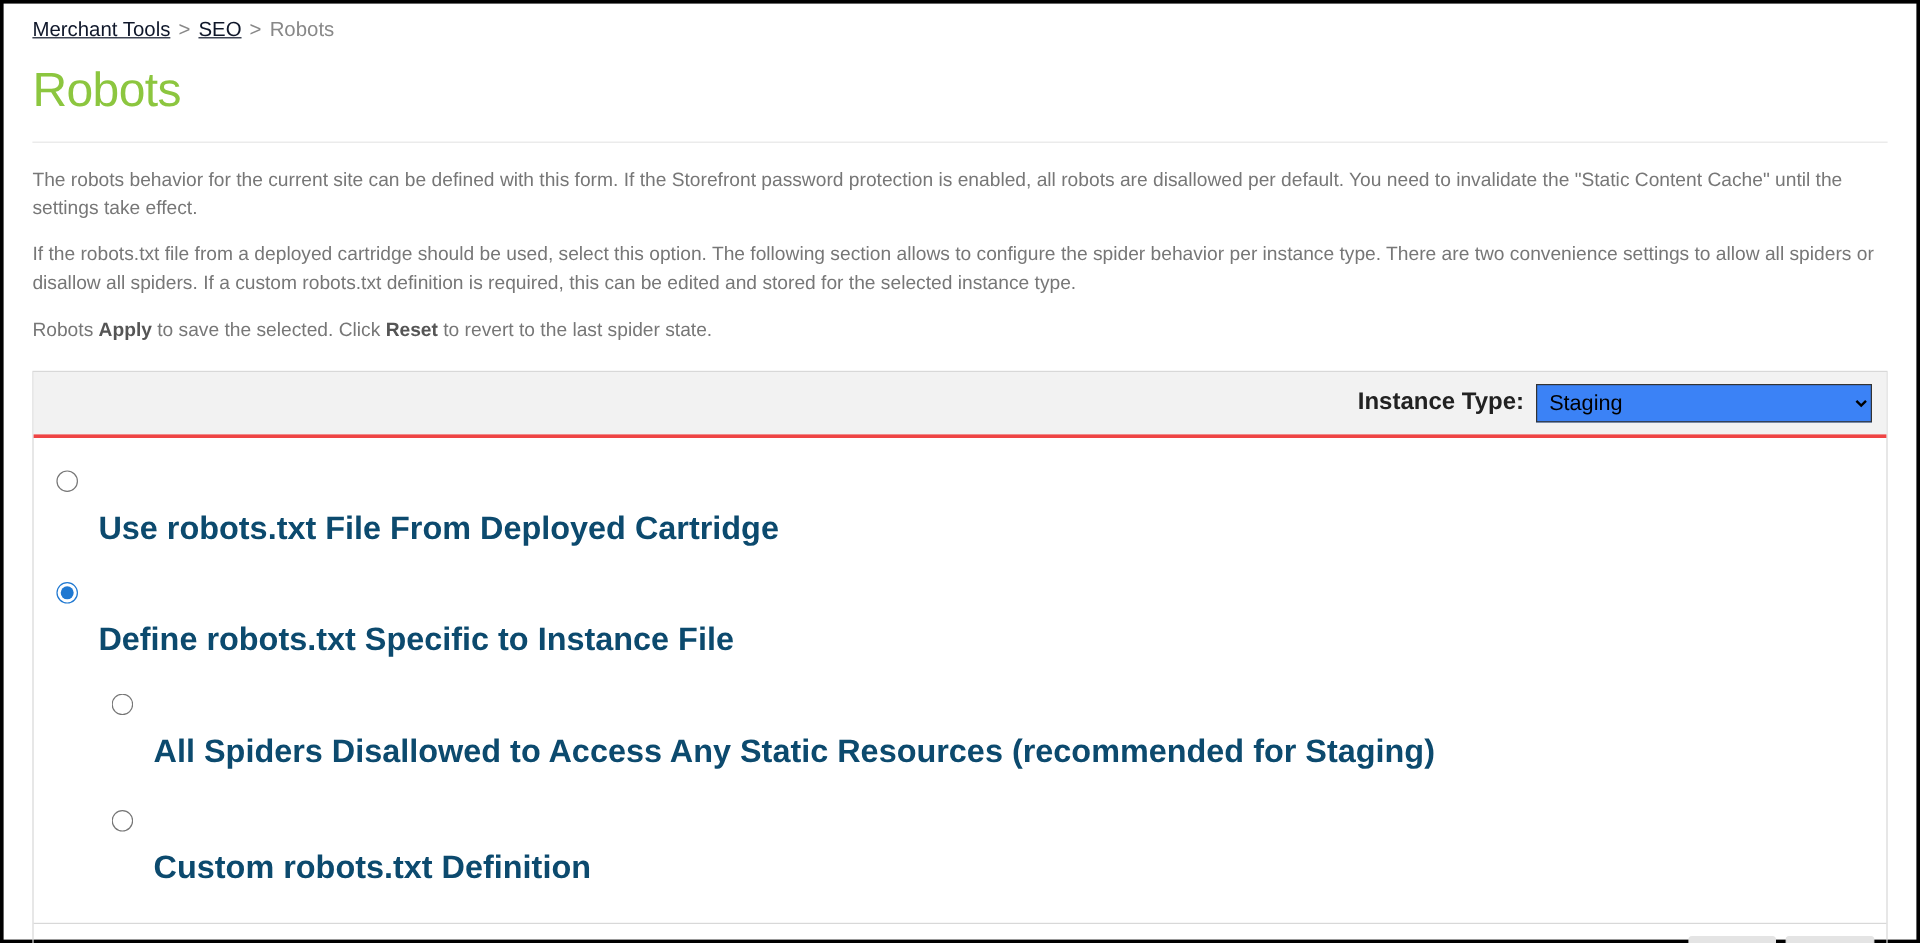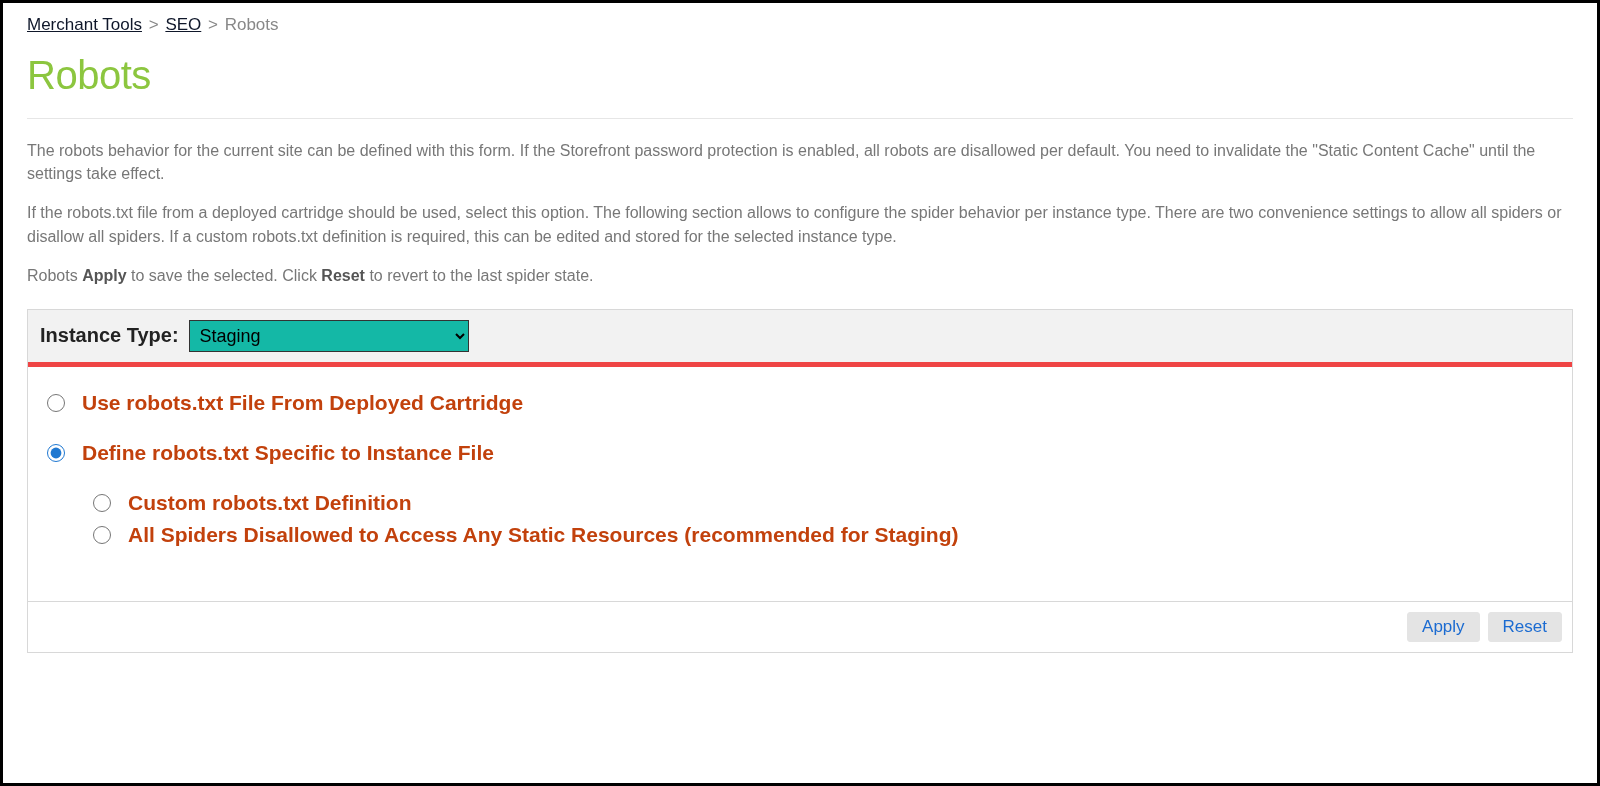--- a/index.html
+++ b/index.html
@@ -51,58 +51,60 @@
     line-height: 1.45;
     margin: 4px 0 16px 0;
   }
   .intro strong { color: #555; font-weight: 700; }
   .panel {
     border: 1px solid #d8d8d8;
     margin-top: 22px;
   }
   .panel-header {
     background: #f2f2f2;
-    border-bottom: 5px solid #ef4444;
+    border-bottom: 3px solid #ef4444;
     padding: 10px 12px;
     display: flex;
     align-items: center;
     gap: 10px;
+    justify-content: flex-end;
   }
   .panel-header label {
     font-size: 20px;
     font-weight: 700;
     color: #222;
   }
   .panel-header select {
     font-size: 18px;
     padding: 4px 6px;
     min-width: 280px;
     border: 1px solid #333;
-    background: #14b8a6;
+    background: #3b82f6;
     font-family: inherit;
   }
   .panel-body {
     padding: 14px 14px 24px 14px;
   }
   .radio-row {
     display: flex;
     align-items: flex-start;
     gap: 14px;
     margin: 10px 0 26px 0;
   }
   .radio-row input[type=radio] {
     width: 18px;
     height: 18px;
     margin-top: 3px;
     accent-color: #1f78d1;
   }
   .radio-row .radio-label {
-    font-size: 21px;
+    font-size: 27px;
     font-weight: 700;
-    color: #c2410c;
+    color: #0c4a6e;
+    margin-top: 36px;
   }
   .sub-options {
     margin-left: 46px;
   }
   .sub-options .radio-row { margin: 8px 0 30px 0; }
   .panel-footer {
     border-top: 1px solid #d8d8d8;
     padding: 10px 10px;
     display: flex;
     justify-content: flex-end;
@@ -158,27 +160,27 @@
         <input type="radio" name="robots-mode" style="">
         <span class="radio-label">Use robots.txt File From Deployed Cartridge</span>
       </div>
 
       <div class="radio-row">
         <input type="radio" name="robots-mode" checked="" style="">
         <span class="radio-label">Define robots.txt Specific to Instance File</span>
       </div>
 
       <div class="sub-options">
+        <div class="radio-row">
+          <input type="radio" name="spider-mode" style="">
+          <span class="radio-label">All Spiders Disallowed to Access Any Static Resources (recommended for Staging)</span>
+        </div>
         <div class="radio-row" style="margin-bottom:6px;">
           <input type="radio" name="spider-mode" style="">
           <span class="radio-label">Custom robots.txt Definition</span>
-        </div>
-        <div class="radio-row">
-          <input type="radio" name="spider-mode" style="">
-          <span class="radio-label">All Spiders Disallowed to Access Any Static Resources (recommended for Staging)</span>
         </div>
       </div>
 
     </div>
 
     <div class="panel-footer">
       <button class="btn">Apply</button>
       <button class="btn">Reset</button>
     </div>
   </div>

